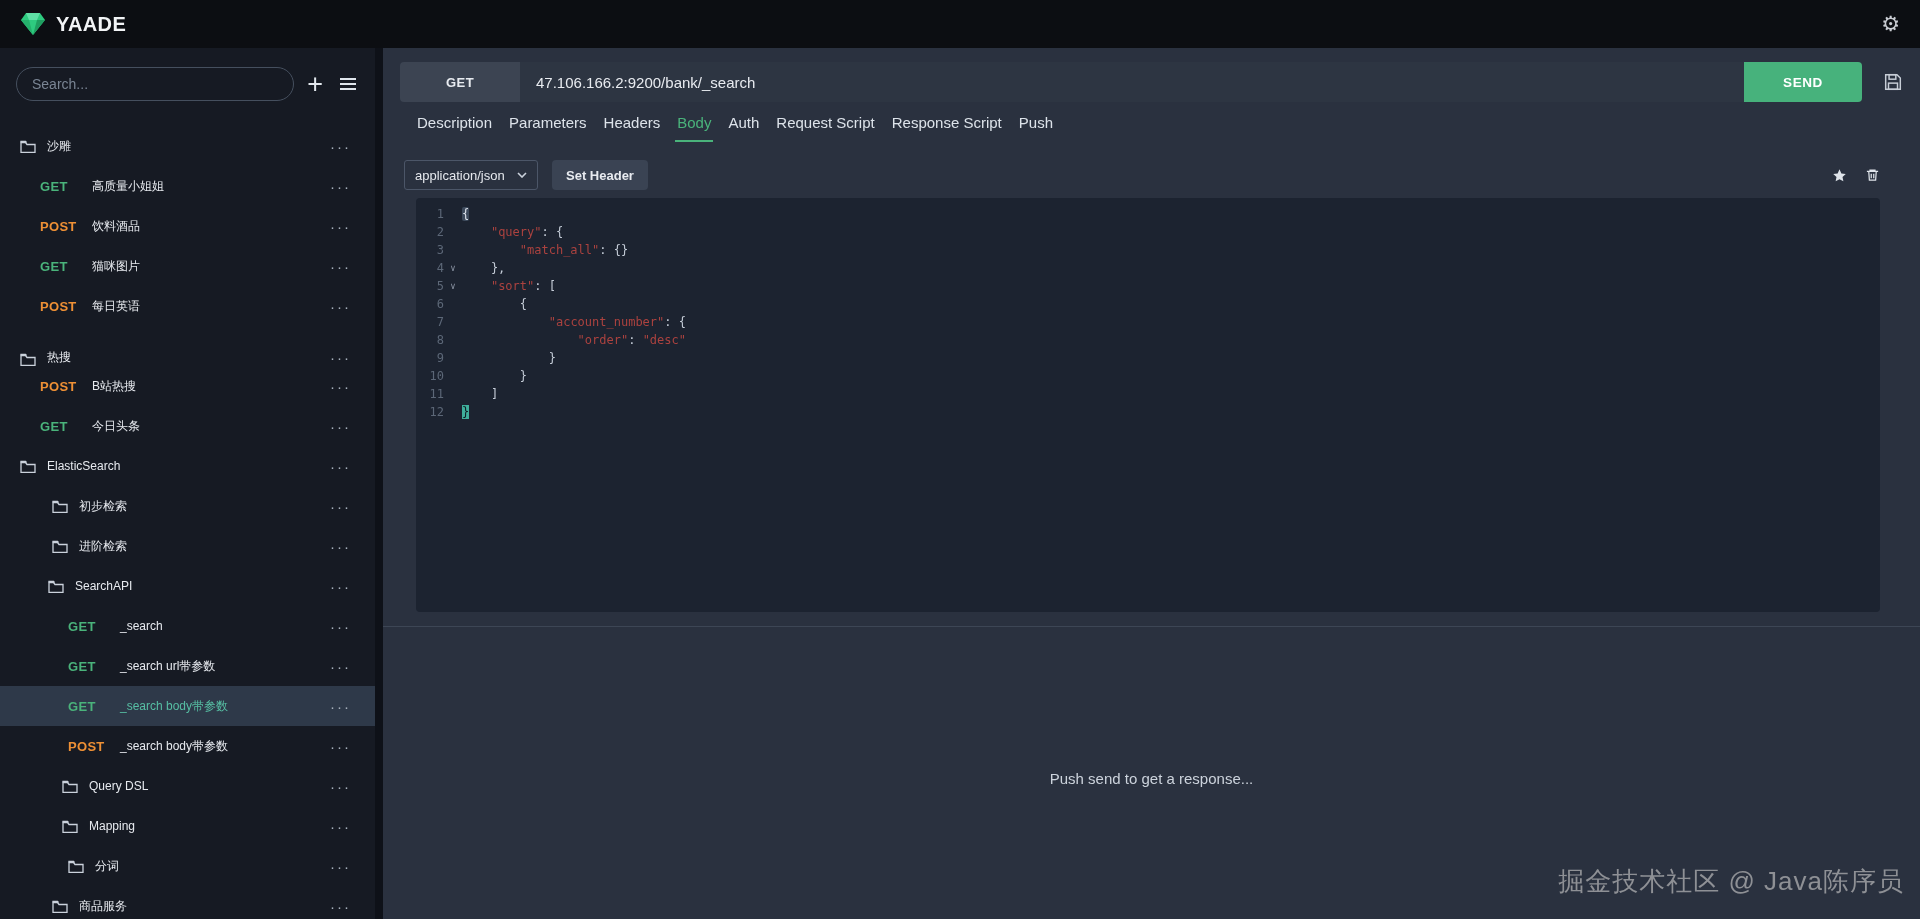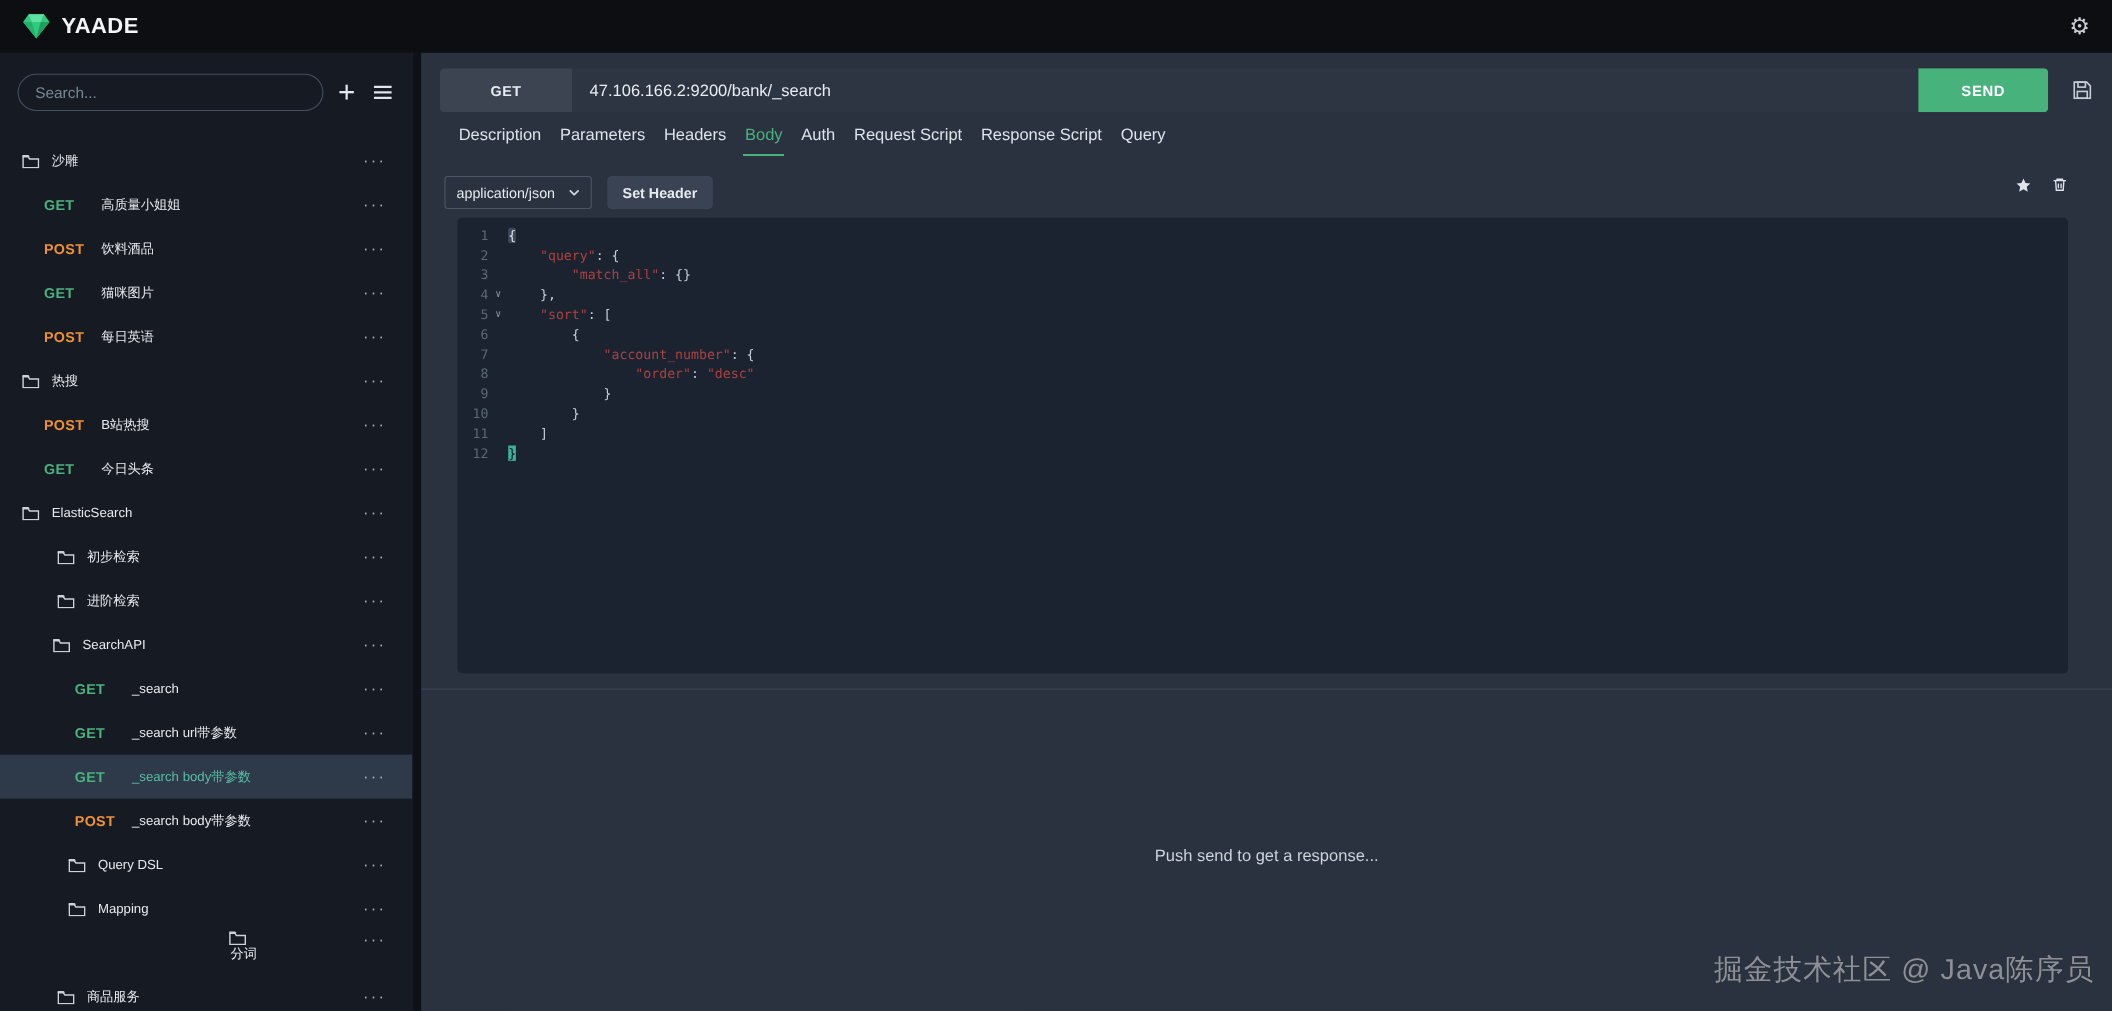--- a/index.html
+++ b/index.html
@@ -43,21 +43,21 @@
     letter-spacing:.5px; display:flex; align-items:center; justify-content:center; cursor:pointer; }
   .url-input { flex:1; background:#2d3542; border:none; outline:none; color:#e8ebf0; font-size:15px; padding:0 16px; }
   .send-btn { width:118px; flex:none; background:#47b27c; color:#ffffff; border:none; font-weight:700;
     font-size:13.5px; letter-spacing:.6px; cursor:pointer; font-family:inherit; }
   .save-request-btn { position:absolute; top:25px; right:18px; cursor:pointer; display:flex; }
 
   .tabs { position:absolute; top:60px; left:32px; display:flex; gap:13px; }
   .tab { font-size:15px; color:#dde3ea; padding:6px 2px 11px; cursor:pointer; }
   .tab.active { color:#4ab37b; box-shadow:inset 0 -2px 0 #4ab37b; }
 
-  .controls { position:absolute; top:112px; left:21px; right:40px; display:flex; align-items:flex-start; }
+  .controls { position:absolute; top:112px; left:21px; right:40px; display:flex; align-items:center; }
   .ct-select { height:30px; min-width:134px; border:1px solid #4c5668; border-radius:3px; background:#2a313f;
     display:flex; align-items:center; justify-content:space-between; gap:12px; padding:0 10px;
     font-size:13px; color:#e6e9ee; cursor:pointer; }
   .set-header-btn { margin-left:14px; height:30px; background:#3a4353; border:none; border-radius:4px;
     padding:0 14px; font-size:13px; font-weight:700; color:#e8ebf0; cursor:pointer; font-family:inherit; }
   .controls-right { margin-left:auto; display:flex; align-items:center; gap:18px; }
   .icon-btn { cursor:pointer; display:flex; }
 
   
   .editor { position:absolute; top:150px; left:33px; right:40px; height:414px; background:#1c2330;
@@ -124,21 +124,21 @@
       <div class="tree-row" style="padding-left: 40px;">
         <span class="method m-GET">GET</span>
         <span class="tree-label">猫咪图片</span>
         <span class="row-menu">···</span>
       </div>
       <div class="tree-row" style="padding-left: 40px;">
         <span class="method m-POST">POST</span>
         <span class="tree-label">每日英语</span>
         <span class="row-menu">···</span>
       </div>
-      <div class="tree-row" style="padding-left: 20px;">
+      <div class="tree-row" style="padding-left: 20px; align-items: flex-end;">
         <svg class="folder-icon" width="16" height="13" viewBox="0 0 16 13" fill="none" stroke="#cbd2dc" stroke-width="1.3">
           <path d="M1 2.5 h4.5 l1.5 2 H15 v8 H1 z"></path>
           <path d="M1 2.5 v-1 h4.5 l1 1"></path>
         </svg>
         <span class="tree-label">热搜</span>
         <span class="row-menu">···</span>
       </div>
       <div class="tree-row" style="padding-left: 40px;">
         <span class="method m-POST">POST</span>
         <span class="tree-label">B站热搜</span>
@@ -210,21 +210,21 @@
         <span class="row-menu">···</span>
       </div>
       <div class="tree-row" style="padding-left: 62px;">
         <svg class="folder-icon" width="16" height="13" viewBox="0 0 16 13" fill="none" stroke="#cbd2dc" stroke-width="1.3">
           <path d="M1 2.5 h4.5 l1.5 2 H15 v8 H1 z"></path>
           <path d="M1 2.5 v-1 h4.5 l1 1"></path>
         </svg>
         <span class="tree-label">Mapping</span>
         <span class="row-menu">···</span>
       </div>
-      <div class="tree-row" style="padding-left: 68px; flex-direction: column;">
+      <div class="tree-row" style="padding-left: 68px;">
         <svg class="folder-icon" width="16" height="13" viewBox="0 0 16 13" fill="none" stroke="#cbd2dc" stroke-width="1.3">
           <path d="M1 2.5 h4.5 l1.5 2 H15 v8 H1 z"></path>
           <path d="M1 2.5 v-1 h4.5 l1 1"></path>
         </svg>
         <span class="tree-label">分词</span>
         <span class="row-menu">···</span>
       </div>
       <div class="tree-row" style="padding-left: 52px;">
         <svg class="folder-icon" width="16" height="13" viewBox="0 0 16 13" fill="none" stroke="#cbd2dc" stroke-width="1.3">
           <path d="M1 2.5 h4.5 l1.5 2 H15 v8 H1 z"></path>
@@ -253,21 +253,21 @@
   </span>
 
   <div class="tabs">
       <div class="tab">Description</div>
       <div class="tab">Parameters</div>
       <div class="tab">Headers</div>
       <div class="tab active">Body</div>
       <div class="tab">Auth</div>
       <div class="tab">Request Script</div>
       <div class="tab">Response Script</div>
-      <div class="tab">Query</div>
+      <div class="tab">Push</div>
     </div>
 
   <div class="controls">
     <div class="ct-select">
       <span>application/json</span>
       <svg width="10" height="6" viewBox="0 0 10 6" fill="none" stroke="#cbd2dc" stroke-width="1.6">
           <path d="M1 1 L5 5 L9 1"></path>
         </svg>
     </div>
     <button class="set-header-btn">Set Header</button>

